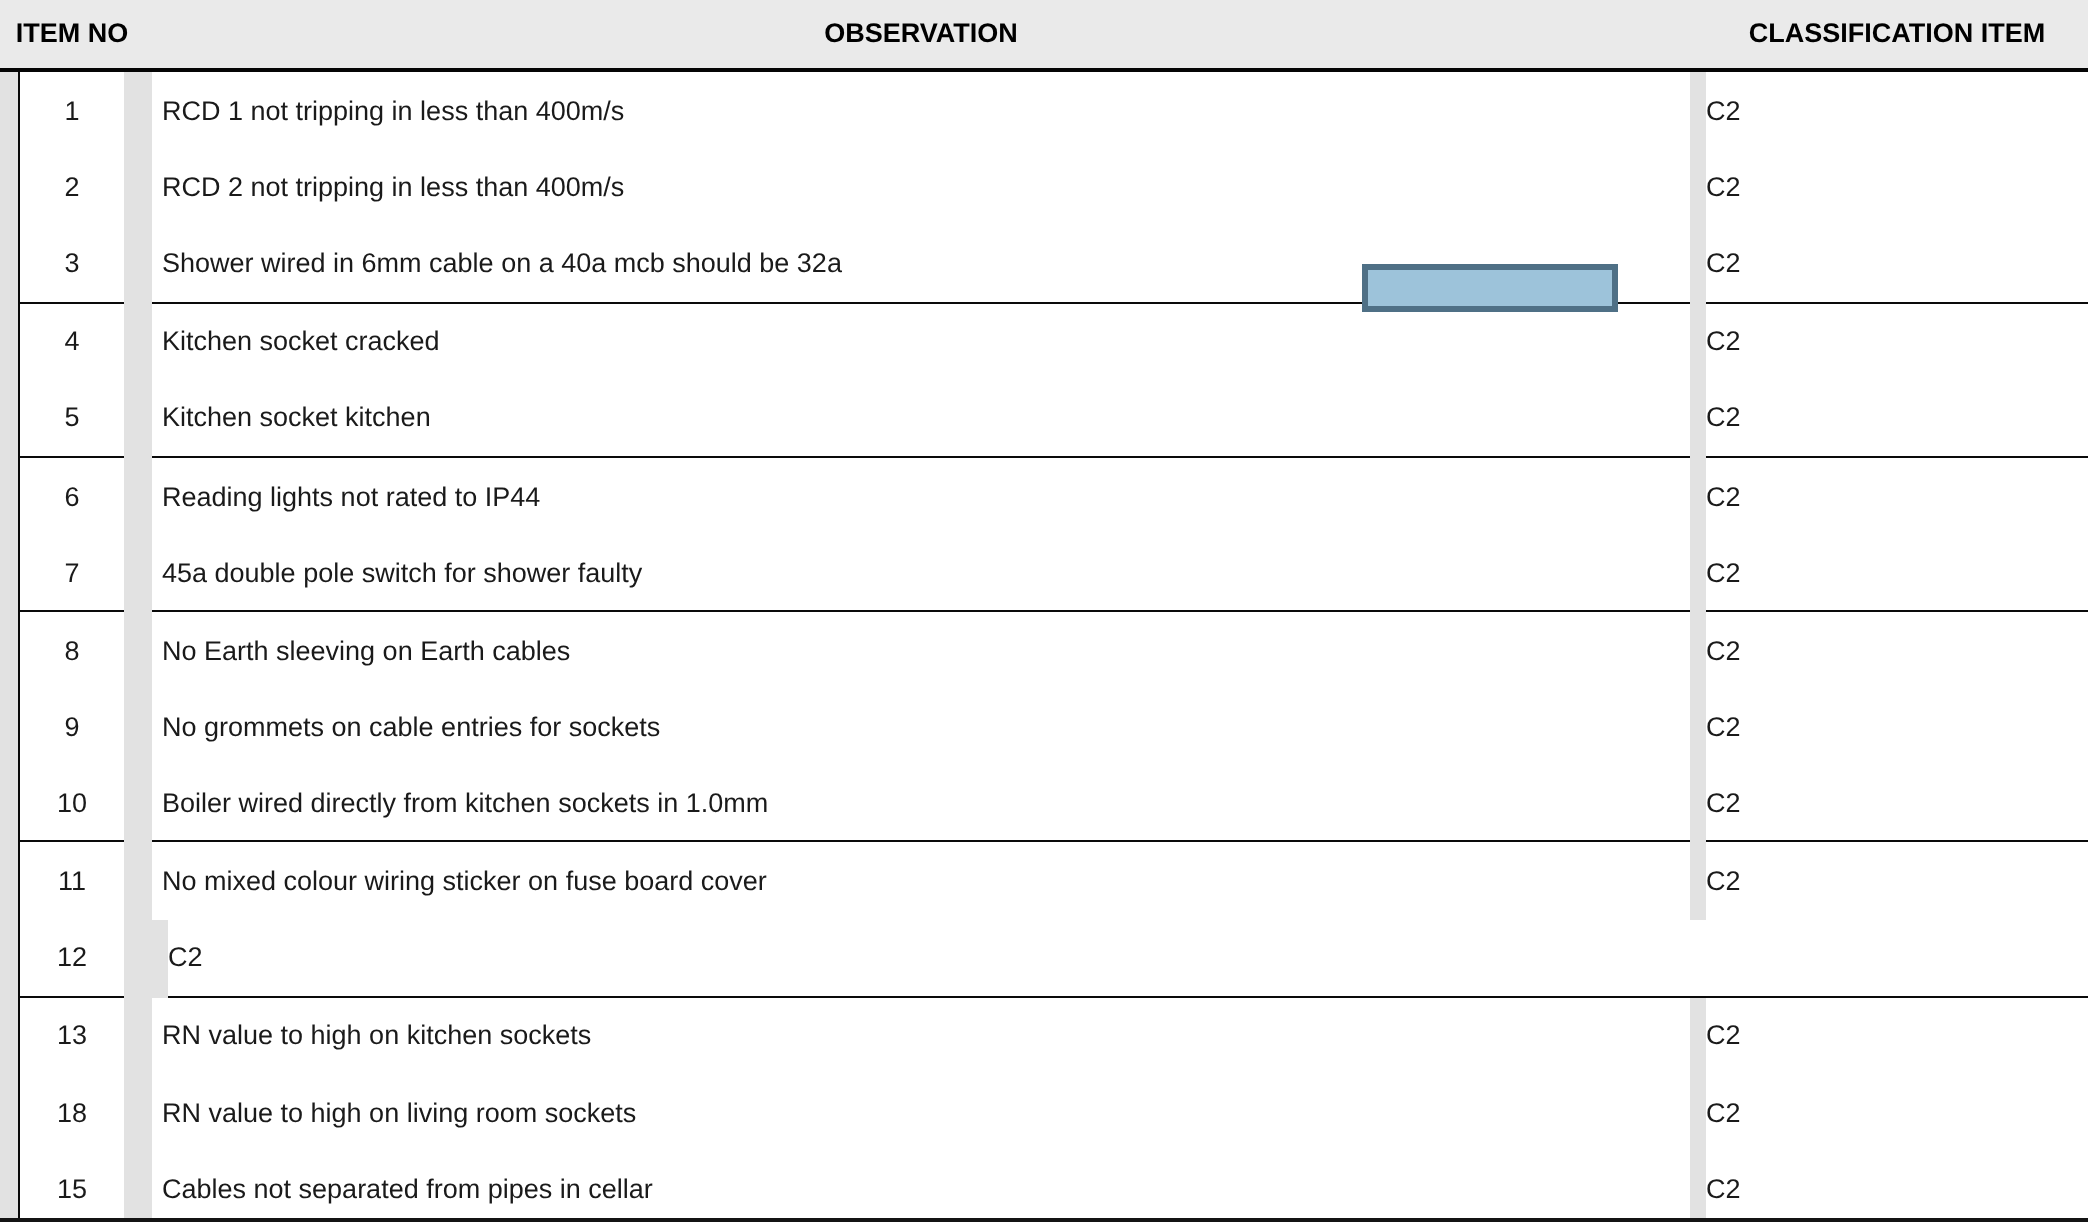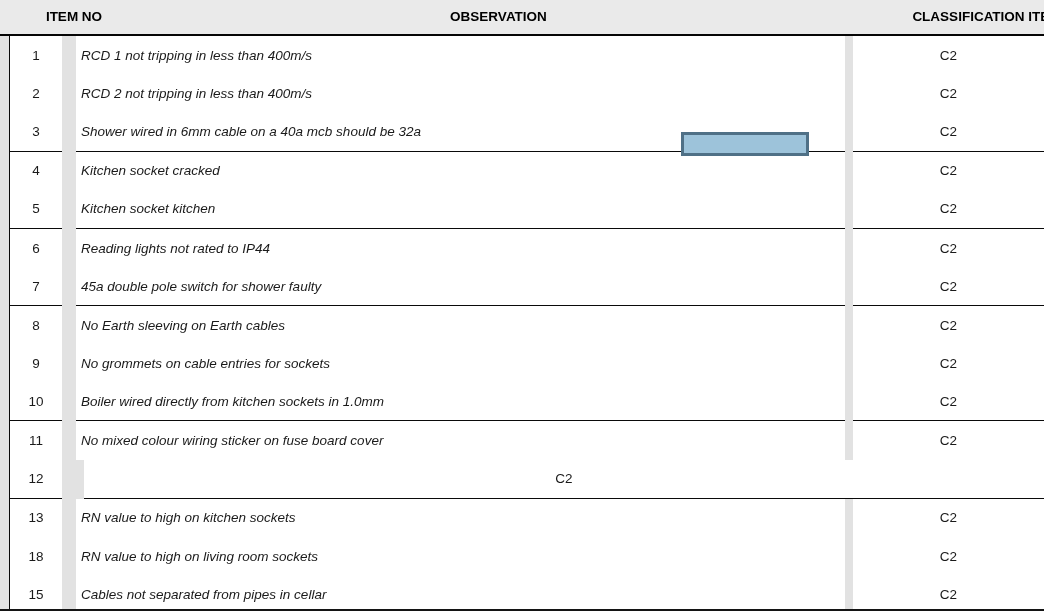--- a/index.html
+++ b/index.html
@@ -27,21 +27,20 @@
   }
   .header .hlabel {
     position: absolute;
     top: 0;
     line-height: 34px;
     font-size: 13.5px;
     font-weight: 700;
     color: #000;
     white-space: nowrap;
     text-align: center;
-    margin-left: 38px;
   }
   .h-item  { left: 0px;   width: 72px;  }
   .h-obs   { left: 76px;  width: 769px; }
   .h-class { left: 853px; width: 191px; }
 
   
   .tbody {
     position: absolute;
     left: 0; top: 36px;
     width: 1044px;
@@ -67,25 +66,24 @@
     width: 53px;
     border-left: 1px solid #0a0a0a;
     justify-content: center;
   }
   .gutter { background: transparent; }
   .g1 { width: 14px; }
   .g2 { width: 8px; }
   .cell.obs  {
     width: 769px;
     padding-left: 5px;
-    font-style: italic;
   }
   .cell.code {
     flex: 1;
-    justify-content: center;
+    justify-content: flex-start;
   }
   .row.divider .cell { border-bottom: 1px solid #0a0a0a; }
 
   
   .highlight-box {
     position: absolute;
     left: 681px;
     top: 132px;
     width: 128px;
     height: 24px;

